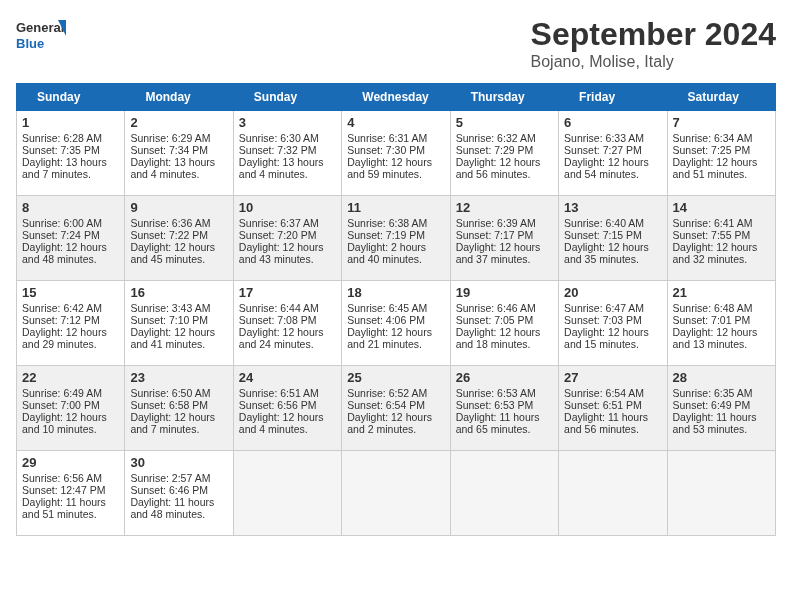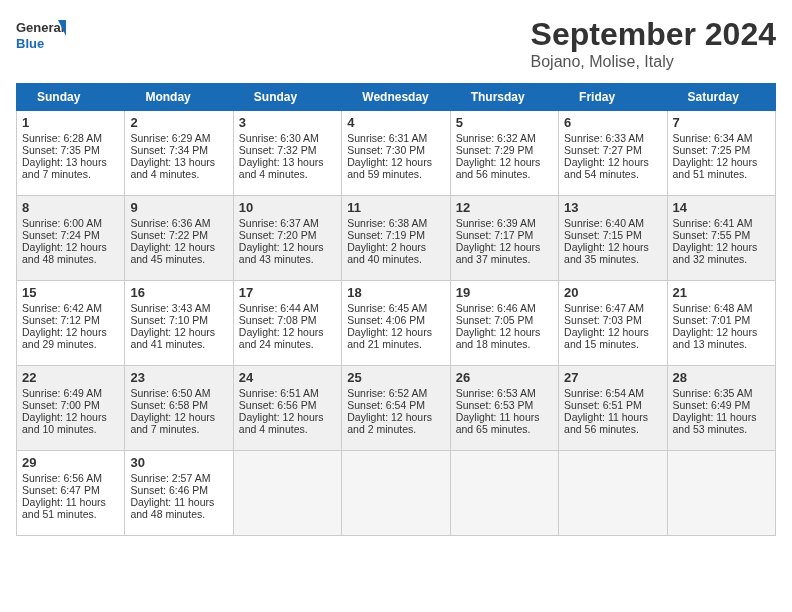--- a/index.html
+++ b/index.html
@@ -272,21 +272,21 @@
         <span class="day-num">28</span>
         <span>Sunrise: 6:35 AM</span><br>
         <span>Sunset: 6:49 PM</span><br>
         <span>Daylight: 11 hours and 53 minutes.</span>
       </td>
       </tr>
       <tr>
         <td>
         <span class="day-num">29</span>
         <span>Sunrise: 6:56 AM</span><br>
-        <span>Sunset: 6:47 PM</span><br>
+        <span>Sunset: 12:47 PM</span><br>
         <span>Daylight: 11 hours and 51 minutes.</span>
       </td>
         <td>
         <span class="day-num">30</span>
         <span>Sunrise: 2:57 AM</span><br>
         <span>Sunset: 6:46 PM</span><br>
         <span>Daylight: 11 hours and 48 minutes.</span>
       </td>
         <td class="empty"></td>
         <td class="empty"></td>

